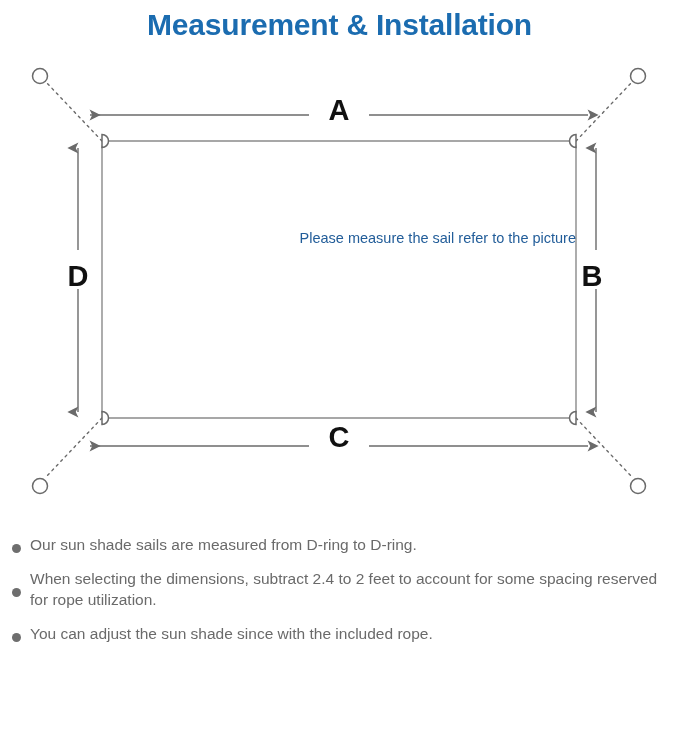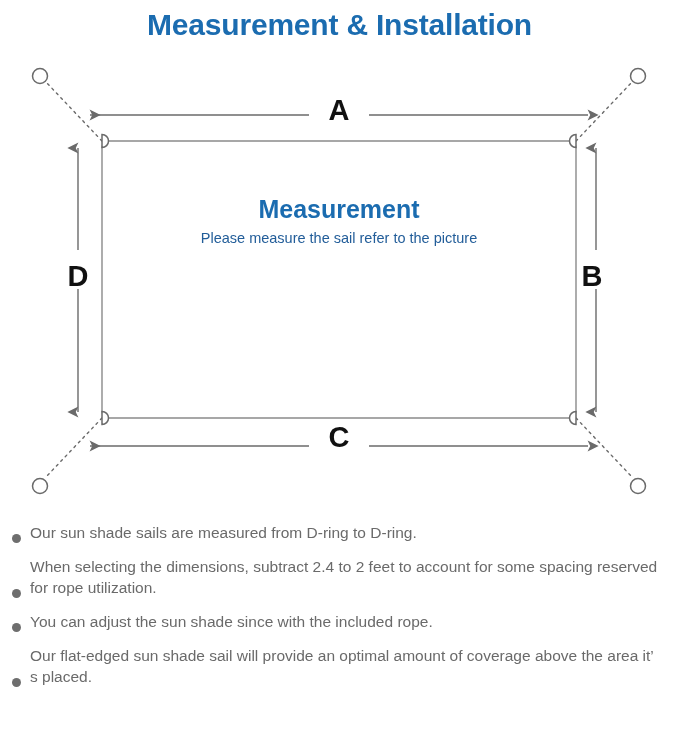--- a/index.html
+++ b/index.html
@@ -61,21 +61,21 @@
     font-size: 25px;
     font-weight: bold;
     color: #1b6cb0;
     white-space: nowrap;
   }
   .sail-sub {
     position: absolute;
     left: 102px;
     top: 230px;
     width: 474px;
-    text-align: center;
+    text-align: right;
     font-size: 14.5px;
     color: #225d99;
     white-space: nowrap;
   }
 
   
   .dim {
     position: absolute;
     font-size: 29px;
     font-weight: bold;
@@ -91,23 +91,24 @@
   
   .bullets {
     position: absolute;
     left: 0;
     top: 522px;
     width: 679px;
   }
   .bullet-row {
     position: relative;
     display: flex;
-    align-items: flex-end;
+    align-items: center;
     padding: 0 14px 0 12px;
     margin-bottom: 13px;
+    margin-top: 12px;
   }
   .bullet-dot {
     flex: 0 0 auto;
     width: 9px;
     height: 9px;
     border-radius: 50%;
     background: #6e6e6e;
     margin-top: 7px;
     margin-right: 9px;
   }
@@ -180,21 +181,20 @@
         <line x1="78" y1="241" x2="78" y2="364" marker-end="url(#arrD)"></line>
       </g>
 
       <g stroke="#6a6a6a" stroke-width="1.4" fill="none">
         <line x1="596" y1="202" x2="596" y2="100" marker-end="url(#arrU)"></line>
         <line x1="596" y1="241" x2="596" y2="364" marker-end="url(#arrD)"></line>
       </g>
     </svg>
   </div>
 
-  <div class="sail-title">Measurement</div>
   <div class="sail-sub">Please measure the sail refer to the picture</div>
 
   <div class="dim dim-a">A</div>
   <div class="dim dim-b">B</div>
   <div class="dim dim-c">C</div>
   <div class="dim dim-d">D</div>
 
   <div class="bullets">
 
     <div class="bullet-row">
@@ -206,20 +206,16 @@
     <div class="bullet-row">
       <span class="bullet-dot"></span>
       <span class="bullet-text">When selecting the dimensions, subtract 2.4 to 2 feet to account for some spacing reserved for rope utilization.</span>
     </div>
 
     <div class="bullet-row">
       <span class="bullet-dot"></span>
       <span class="bullet-text">You can adjust the sun shade since with the included rope.</span>
     </div>
 
-    <div class="bullet-row">
-      <span class="bullet-dot"></span>
-      <span class="bullet-text">Our flat-edged sun shade sail will provide an optimal amount of coverage above the area it’ s placed.</span>
-    </div>
 
   </div>
 
 </div>
 
 </body></html>

